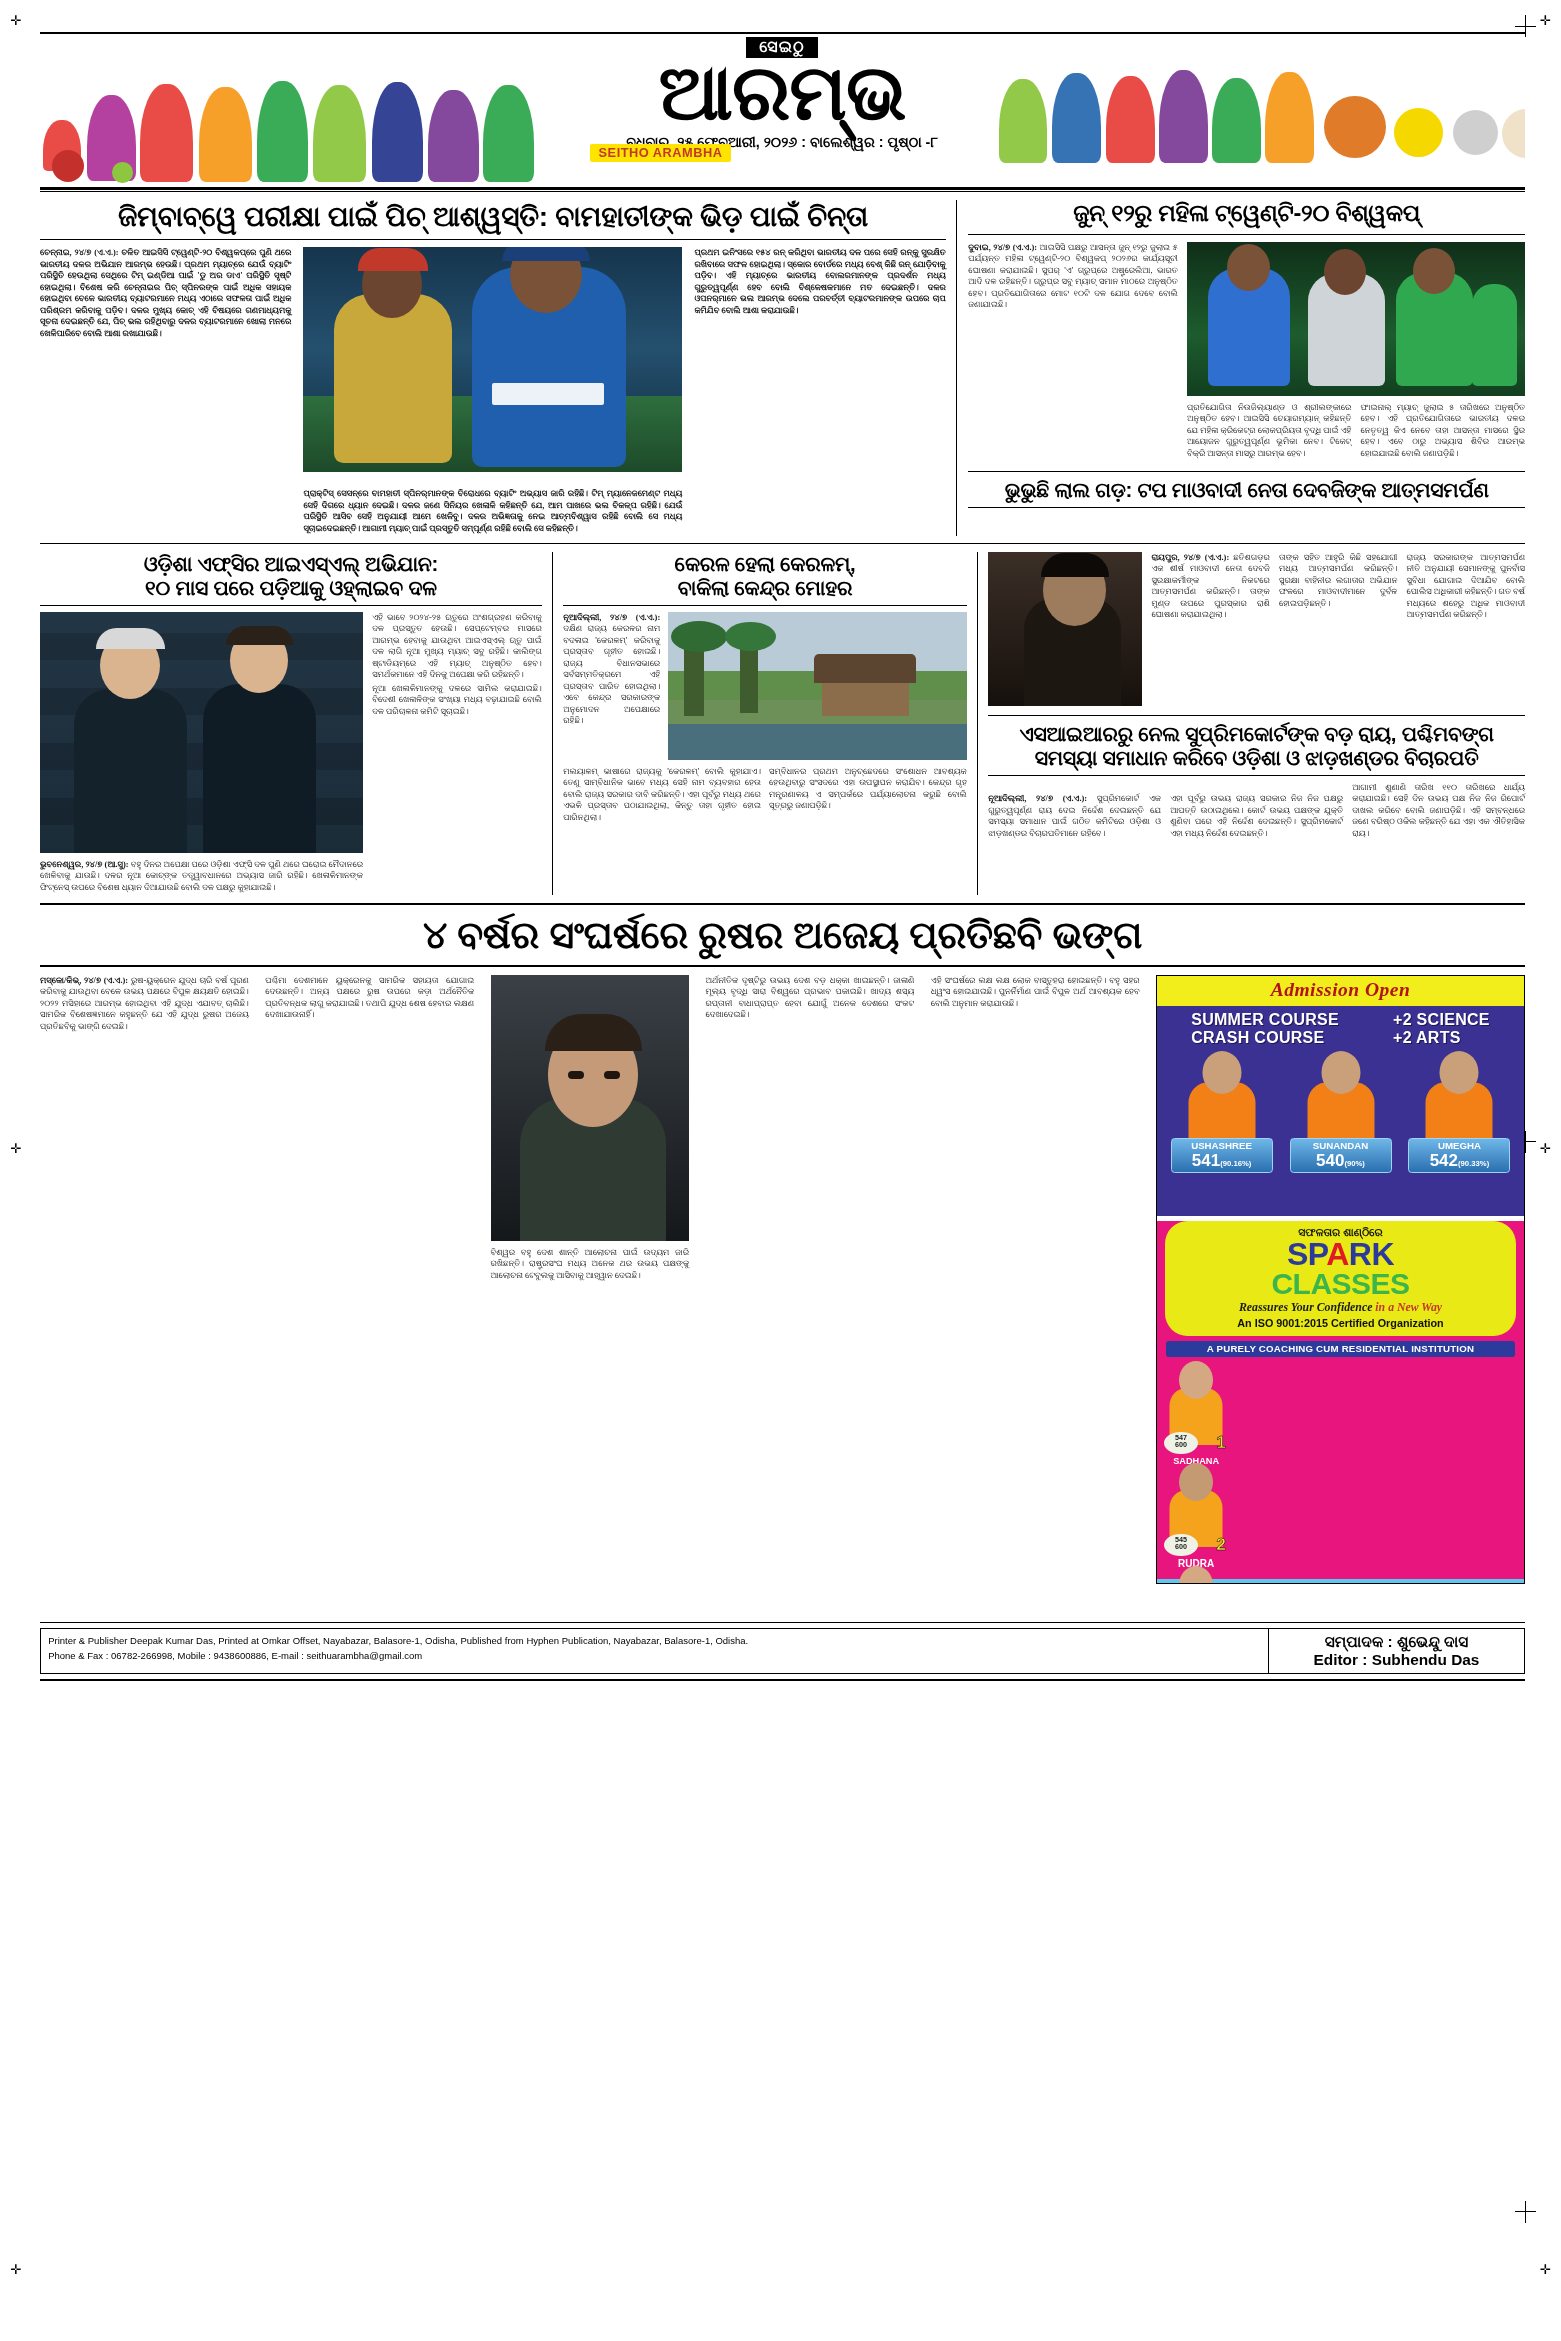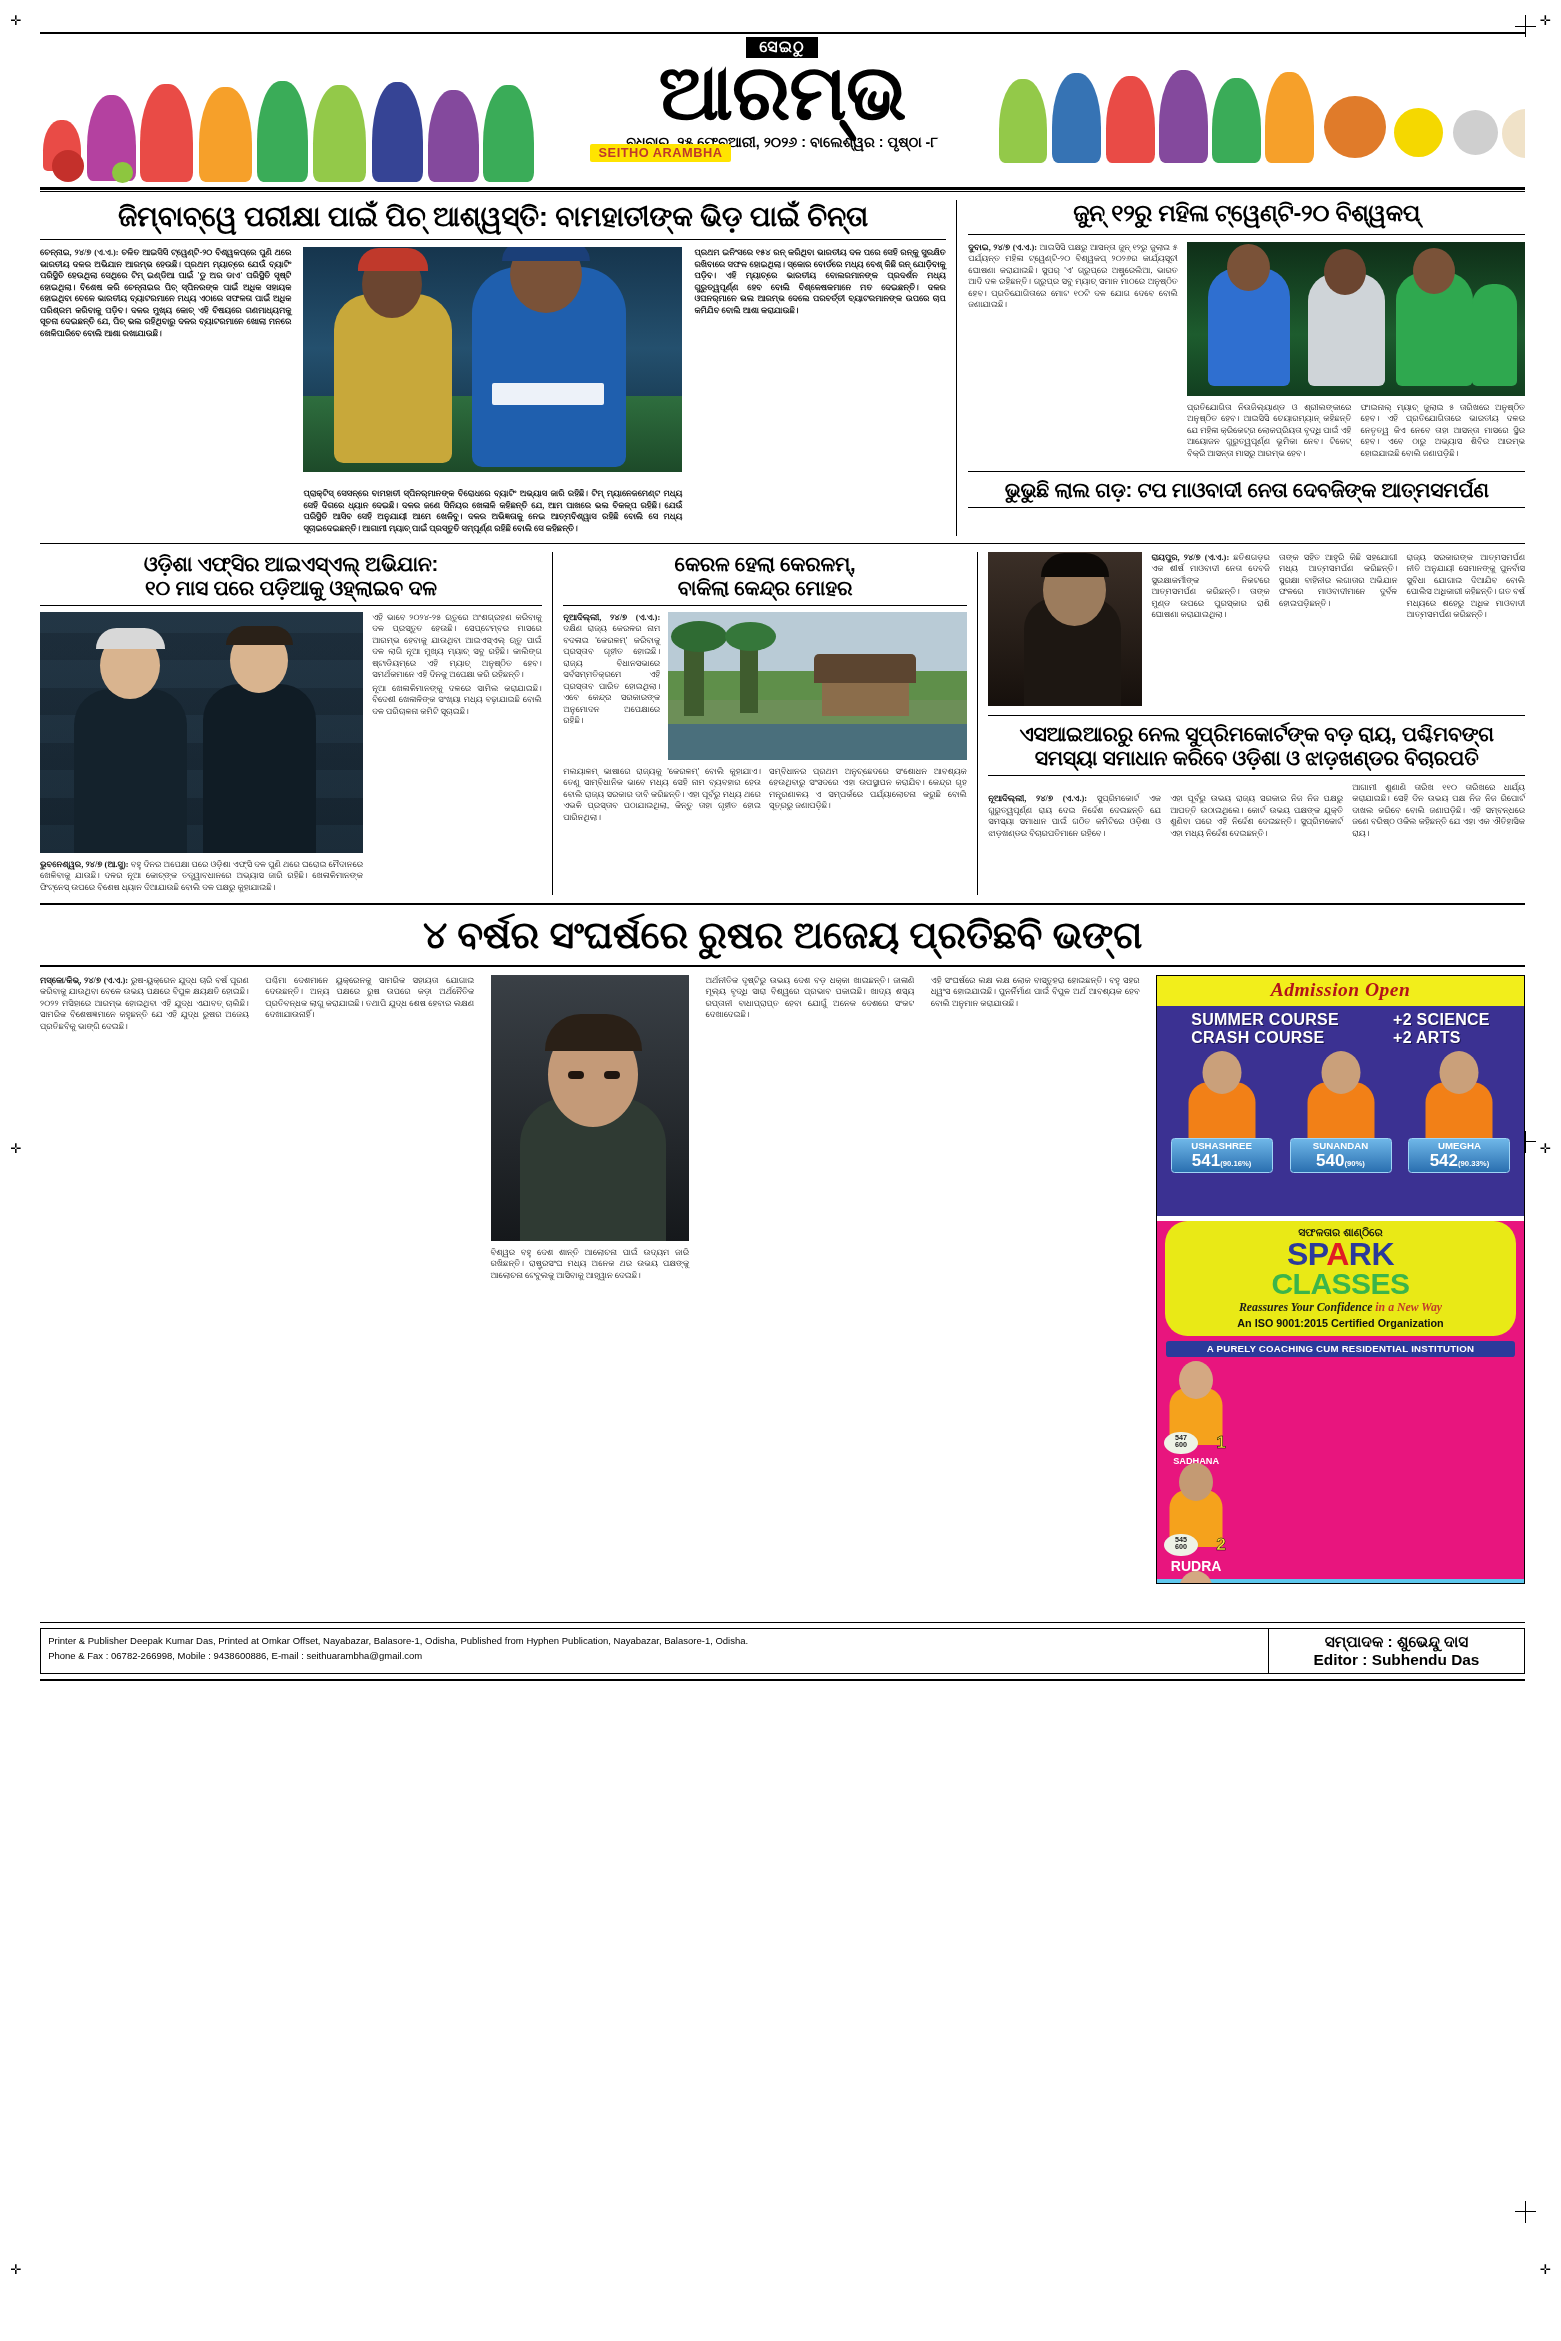--- a/index.html
+++ b/index.html
@@ -469,21 +469,21 @@
           <div style="width:66px;text-align:center;">
             <div style="height:92px;position:relative;">
               <div style="position:absolute;left:50%;transform:translateX(-50%);bottom:11.3px;width:53px;height:57px;background:#f5a21c;border-radius:17.4px 17.4px 0 0;"></div>
               <div style="position:absolute;left:50%;transform:translateX(-50%);bottom:57px;width:34px;height:38px;background:#c49a73;border-radius:50%;"></div>
               <div style="position:absolute;left:1px;bottom:2px;width:34px;height:22.5px;background:#eef3e6;border-radius:50%;font-size:7.2px;font-weight:bold;color:#222;line-height:1.05;padding-top:2px;">
                 <span>545</span><br>
                 <span>600</span>
               </div>
               <div style="position:absolute;right:3.1px;bottom:3.1px;font-size:17.4px;font-weight:bold;color:#f5e03a;-webkit-text-stroke:0.5px #000;">2</div>
             </div>
-            <div style="color:#fff;font-weight:bold;font-size:14px;">RUDRA</div>
+            <div style="color:#fff;font-weight:bold;font-size:10px;">RUDRA</div>
           </div>
 
           <div style="width:66px;text-align:center;">
             <div style="height:92px;position:relative;">
               <div style="position:absolute;left:50%;transform:translateX(-50%);bottom:11.3px;width:53px;height:57px;background:#f5a21c;border-radius:17.4px 17.4px 0 0;"></div>
               <div style="position:absolute;left:50%;transform:translateX(-50%);bottom:57px;width:34px;height:38px;background:#d4a882;border-radius:50%;"></div>
               <div style="position:absolute;left:1px;bottom:2px;width:34px;height:22.5px;background:#eab308;border-radius:50%;font-size:10px;font-weight:bold;color:#222;line-height:1.05;padding-top:2px;margin-top:8px;">
                 <span>544</span><br>
                 <span>600</span>
               </div>

